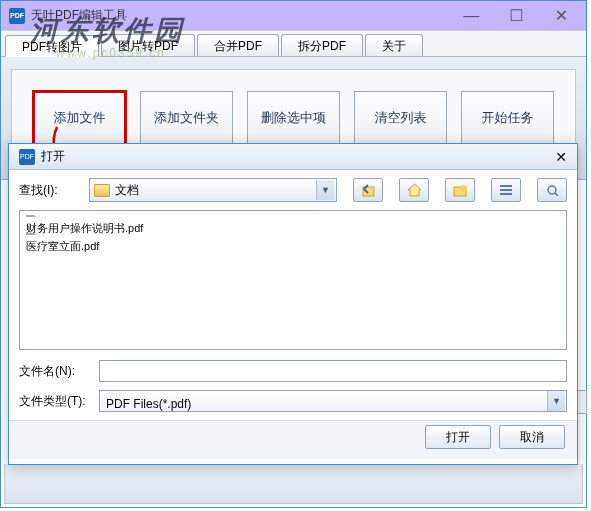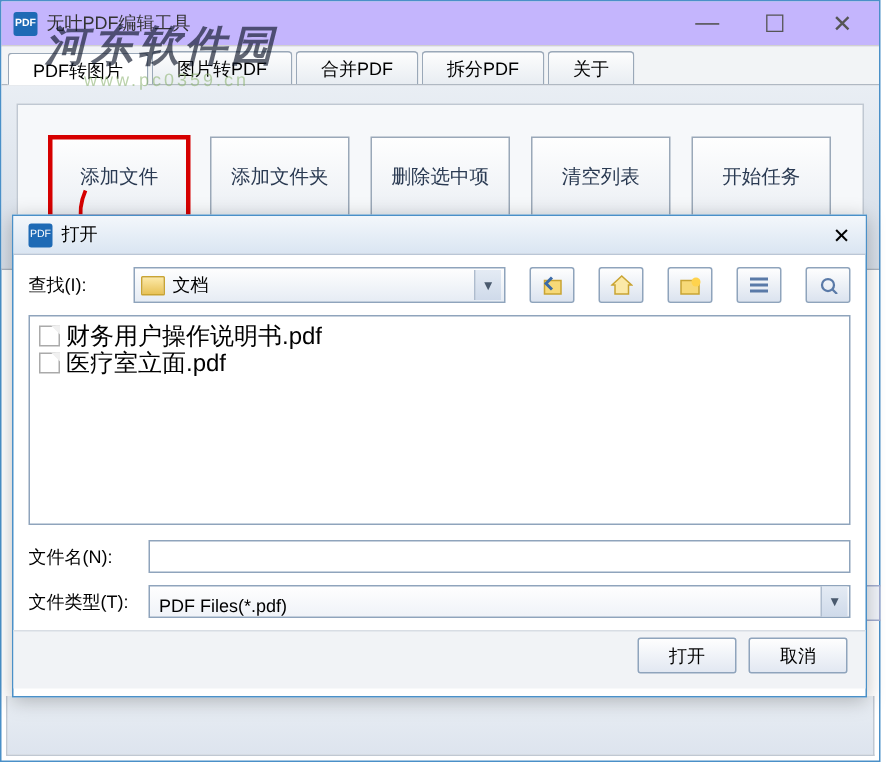--- a/index.html
+++ b/index.html
@@ -38,21 +38,21 @@
     .dialog-title .close { width: 24px; height: 20px; display: flex; align-items: center; justify-content: center; cursor: pointer; font-size: 14px; }
     
     .lookin-row { display: flex; align-items: center; padding: 8px 10px; gap: 16px; }
     .lookin-row .lbl { font-size: 12px; width: 54px; }
     .lookin-select { flex: 1; height: 24px; border: 1px solid #8fa4bc; background: linear-gradient(#fefefe, #e6ecf4); display: flex; align-items: center; padding: 0 4px; font-size: 12px; position: relative; }
     .lookin-select .folder-ic { width: 16px; height: 13px; background: linear-gradient(#fce9a8, #e8c257); border: 1px solid #c9a433; border-radius: 1px; margin-right: 5px; }
     .lookin-select .chev { position: absolute; right: 2px; top: 1px; width: 18px; height: 20px; background: linear-gradient(#e4ebf4,#cfdaea); border-left: 1px solid #aebcce; display: flex; align-items: center; justify-content: center; font-size: 9px; color: #4a5a6e; }
     .nav-btn { width: 30px; height: 24px; border: 1px solid #8fa4bc; background: linear-gradient(#fefefe, #dbe3ef); display: flex; align-items: center; justify-content: center; border-radius: 2px; cursor: pointer; font-size: 13px; }
     
     .file-list { margin: 0 10px 4px 10px; height: 140px; border: 1px solid #8fa4bc; background: #fff; padding: 4px; overflow: auto; }
-    .file-item { display: flex; align-items: center; height: 18px; font-size: 16px; gap: 4px; cursor: pointer; padding: 0 2px; }
+    .file-item { display: flex; height: 18px; font-size: 11px; gap: 4px; cursor: pointer; padding: 0 2px; flex-direction: column; }
     .pdf-ic { width: 14px; height: 14px; border: 1px solid #aaa; background: #fff; position: relative; }
     .pdf-ic:after { content: ""; position: absolute; right: -1px; top: -1px; border: 3px solid transparent; border-right-color: #f0f0f0; border-top-color: #f0f0f0; }
     
     .bottom-fields { padding: 6px 10px 0 10px; }
     .field-row { display: flex; align-items: center; margin-bottom: 8px; gap: 8px; }
     .field-row .lbl { font-size: 12px; width: 72px; }
     .field-row input, .field-row .combo { flex: 1; height: 22px; border: 1px solid #8fa4bc; font-size: 12px; padding: 0 6px; background: #fff; }
     .field-row .combo { display: flex; align-items: flex-end; position: relative; background: linear-gradient(#fefefe,#f0f3f8); }
     .field-row .combo .chev { position: absolute; right: 1px; top: 0; width: 18px; height: 20px; background: linear-gradient(#e4ebf4,#cfdaea); border-left: 1px solid #aebcce; display: flex; align-items: center; justify-content: center; font-size: 9px; color: #4a5a6e; }
     

